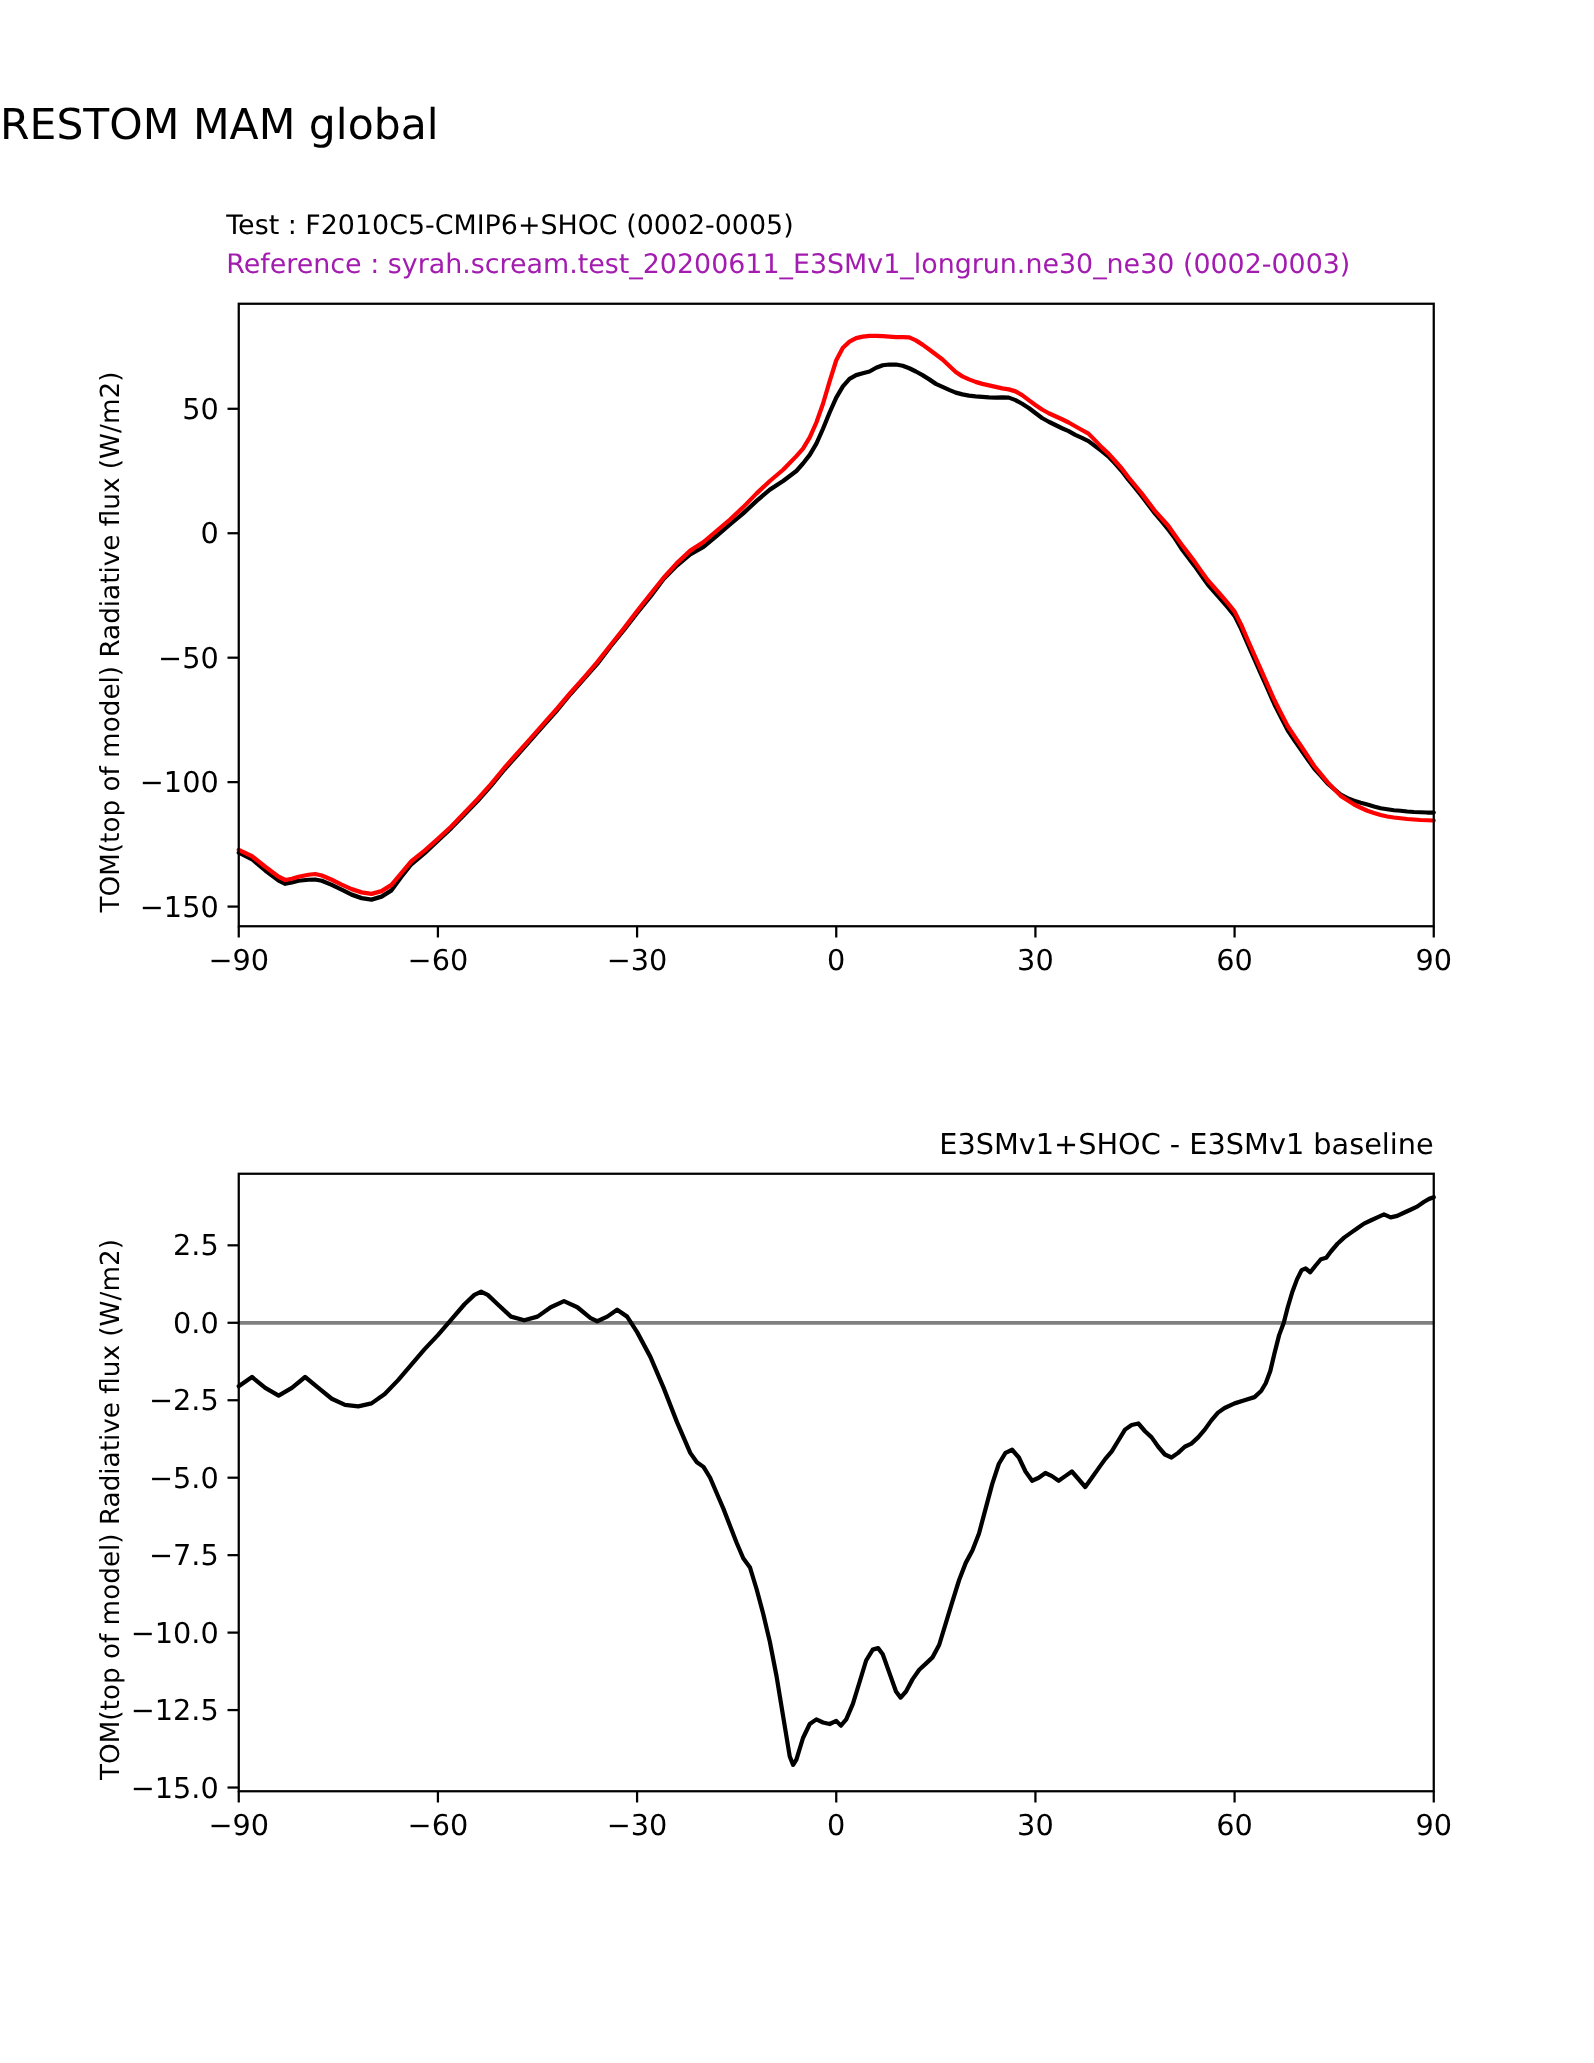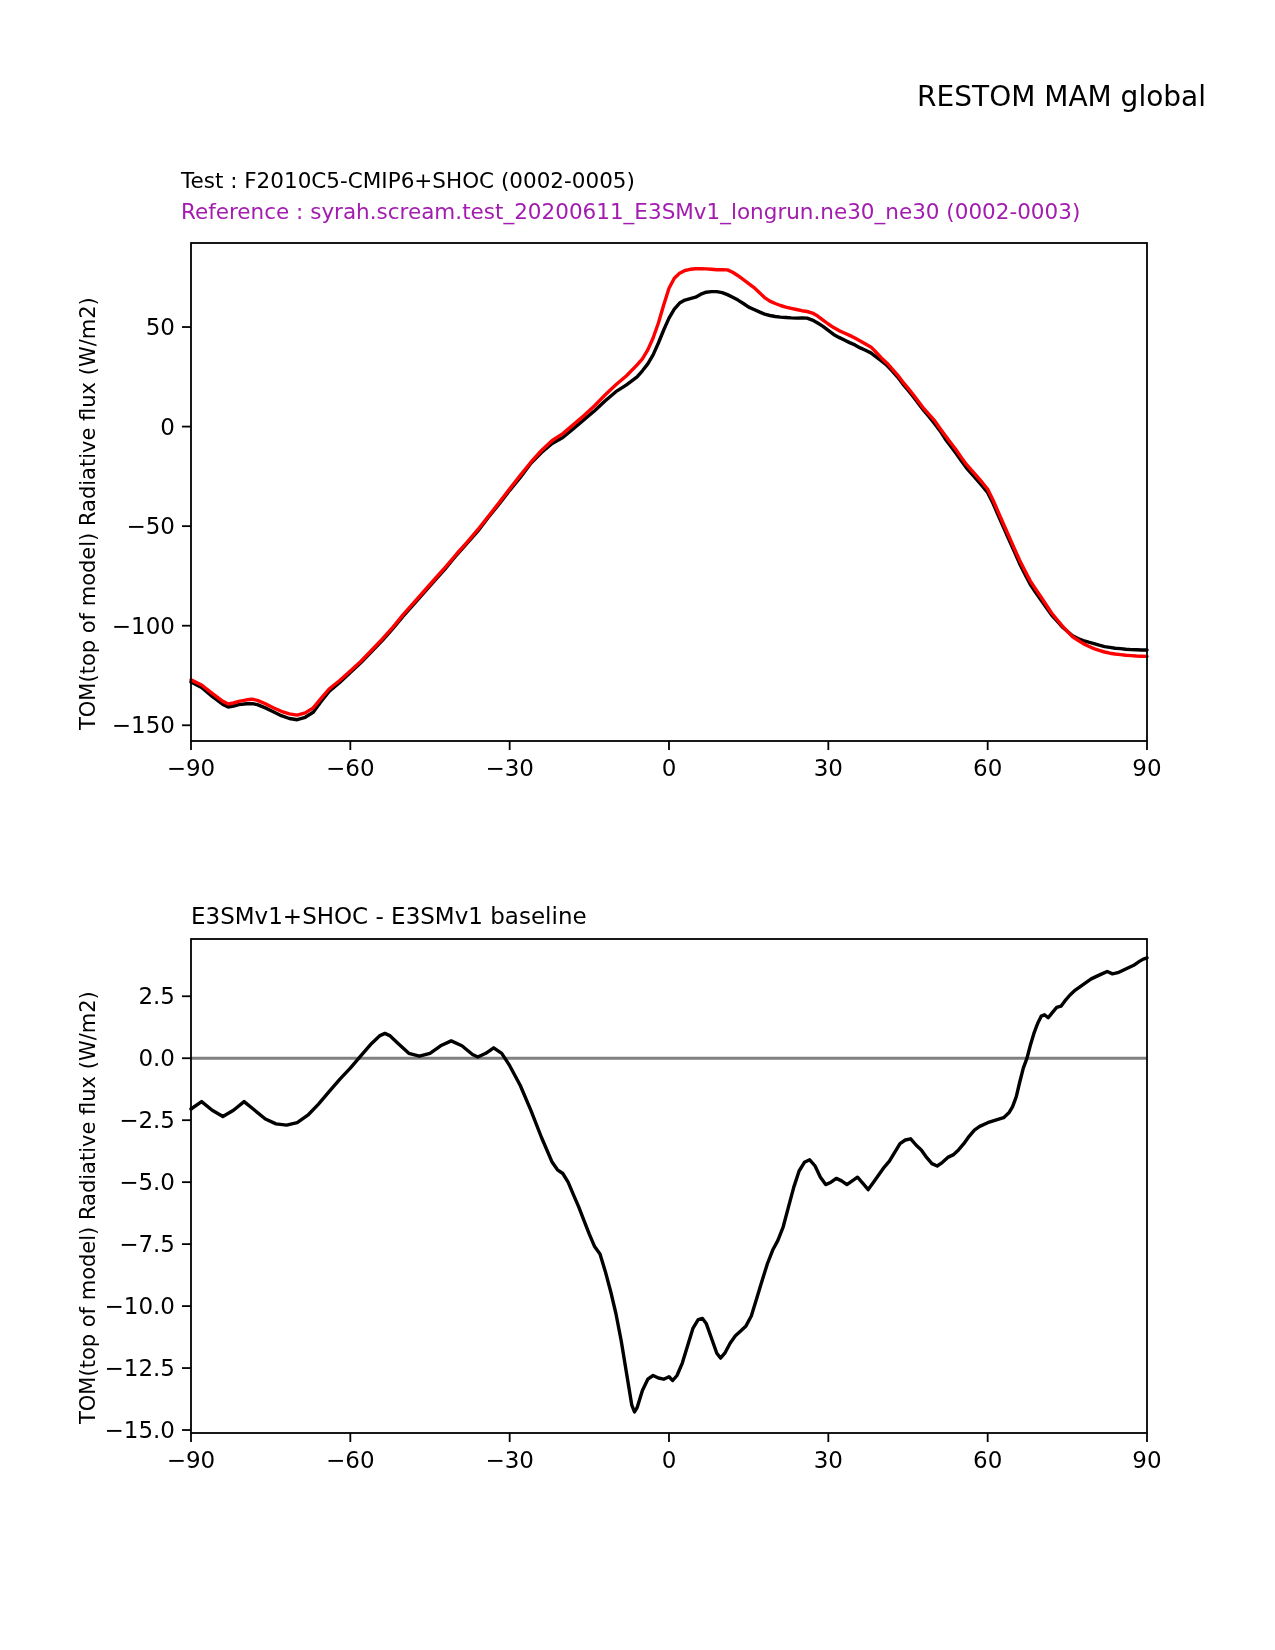--- a/index.html
+++ b/index.html
@@ -1,23 +1,23 @@
 <!DOCTYPE html>
 <html><head>
 <meta charset="utf-8">
 <style>
   html,body{margin:0;padding:0;background:#fff;}
   .canvas{position:relative;width:1275px;height:1650px;background:#ffffff;
           font-family:"DejaVu Sans", sans-serif;overflow:hidden;}
   .txt{position:absolute;white-space:nowrap;color:#000;}
-  .title{top:80px;left:0;width:1206px;text-align:right;font-size:28px;}
+  .title{top:80px;left:0;width:1206px;text-align:left;font-size:34px;}
   .sub{left:181px;font-size:21.5px;}
   .sub-test{top:168px;}
   .sub-ref{top:199px;color:#a21caf;}
-  .bottom-title{top:903px;left:191px;width:956px;text-align:left;font-size:23px;}
+  .bottom-title{top:903px;left:191px;width:956px;text-align:right;font-size:23px;}
   .ylab{font-size:21px;transform:rotate(-90deg);transform-origin:left top;}
   .ylab-top{top:730px;left:76px;}
   .ylab-bot{top:1424px;left:76px;}
   svg{position:absolute;top:0;left:0;}
   svg text{font-family:"DejaVu Sans", sans-serif;font-size:23px;fill:#000;}
 </style>
 </head>
 <body>
 
 <div class="canvas">

